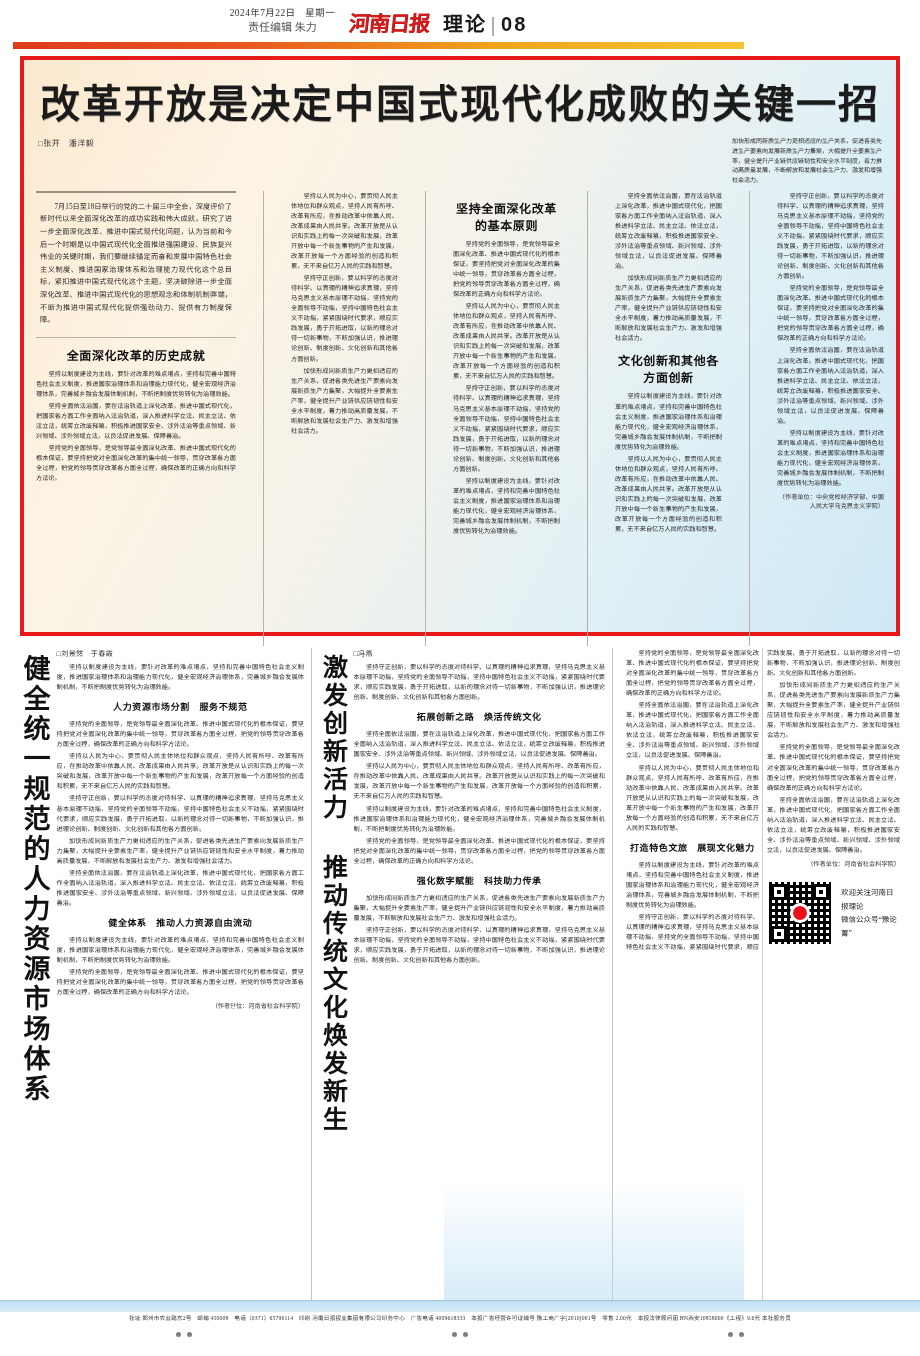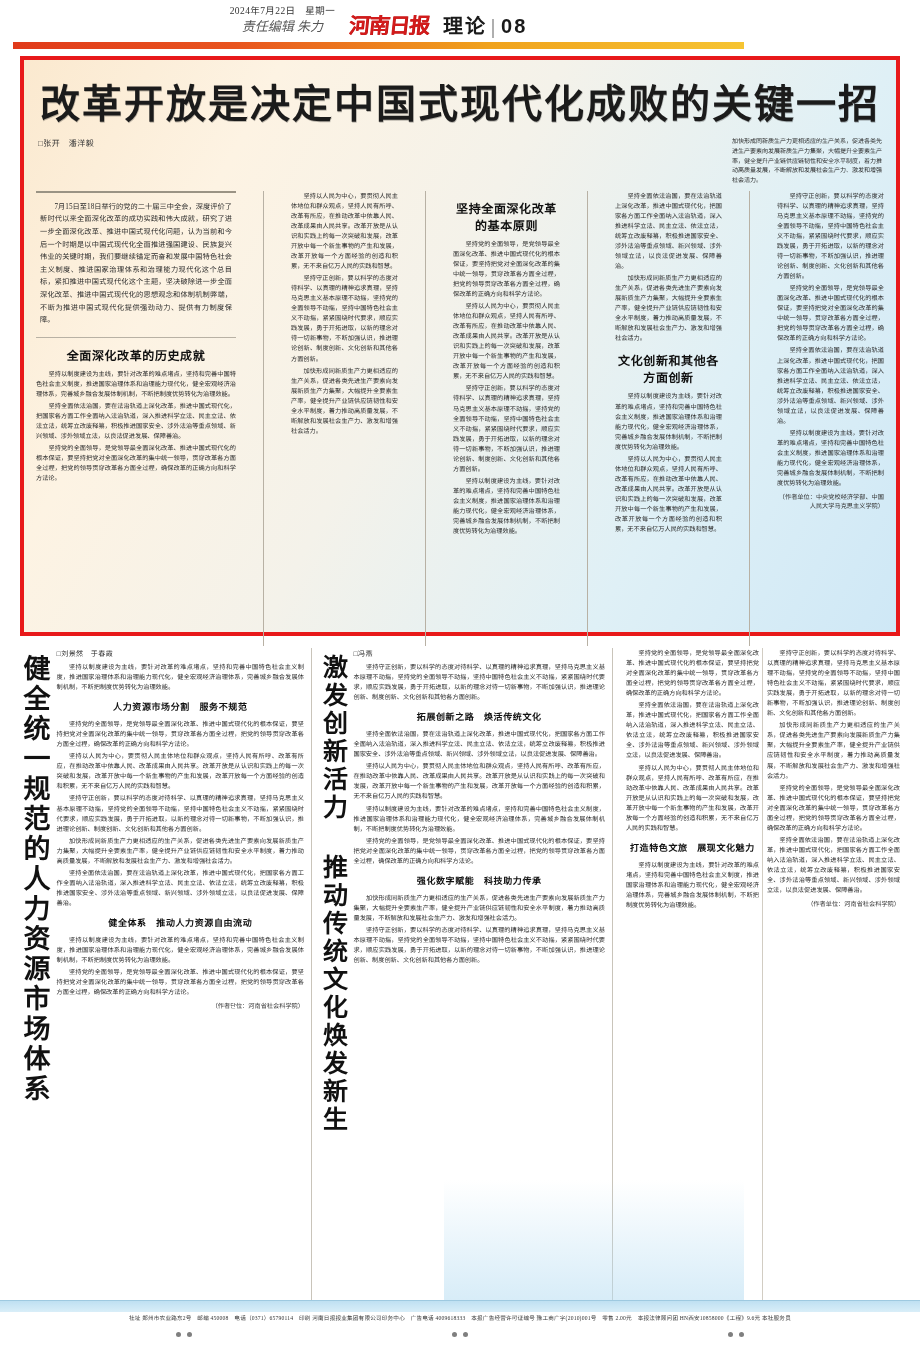--- a/index.html
+++ b/index.html
@@ -15,21 +15,21 @@
 
   
   .masthead {
     position:relative; height:42px; width:100%;
     display:flex; align-items:center; justify-content:center;
     background:#fff;
   }
   .mast-inner { display:flex; align-items:flex-end; gap:14px; }
   .mast-date { text-align:center; line-height:1.25; }
   .mast-date .d1 { font-size:9.5px; letter-spacing:.4px; color:#333; white-space:nowrap; }
-  .mast-date .d2 { font-size:13px; color:#555; white-space:nowrap; margin-top:1px;font-style:italic; }
+  .mast-date .d2 { font-size:11px; color:#555; white-space:nowrap; margin-top:1px; }
   .mast-logo {
     font-family:"DejaVu Serif",serif;
     font-size:21px; font-weight:bold; color:#d21b1b;
     letter-spacing:-1px; transform:skewX(-6deg);
     text-shadow:0.5px 0 0 #b31010;
     white-space:nowrap; line-height:1;
   }
   .mast-section { font-size:20px; font-weight:bold; color:#1a1a1a; letter-spacing:2px; white-space:nowrap; line-height:1;}
   .mast-sep { color:#666; font-weight:normal; margin:0 4px; }
   .mast-num { font-family:"Liberation Sans",sans-serif; font-weight:bold; }
@@ -279,20 +279,37 @@
         </div>
         <div class="sub-h small">打造特色文旅　展现文化魅力</div>
         <div class="txt">
           <p>坚持以制度建设为主线，要针对改革的难点堵点，坚持和完善中国特色社会主义制度，推进国家治理体系和治理能力现代化，健全宏观经济治理体系，完善城乡融合发展体制机制，不断把制度优势转化为治理效能。</p>
           <p>坚持守正创新，要以科学的态度对待科学、以真理的精神追求真理，坚持马克思主义基本原理不动摇，坚持党的全面领导不动摇，坚持中国特色社会主义不动摇，紧紧围绕时代要求，顺应实践发展，勇于开拓进取，以新的理念对待一切新事物，不断加强认识，推进理论创新、制度创新、文化创新和其他各方面创新。</p>
           <p>加快形成同新质生产力更相适应的生产关系，促进各类先进生产要素向发展新质生产力集聚，大幅提升全要素生产率，健全提升产业链供应链韧性和安全水平制度，着力推动高质量发展，不断解放和发展社会生产力、激发和增强社会活力。</p>
           <p>坚持党的全面领导，是党领导最全面深化改革、推进中国式现代化的根本保证，要坚持把党对全面深化改革的集中统一领导，贯穿改革各方面全过程，把党的领导贯穿改革各方面全过程，确保改革的正确方向和科学方法论。</p>
           <p>坚持全面依法治国，要在法治轨道上深化改革，推进中国式现代化，把国家各方面工作全面纳入法治轨道，深入推进科学立法、民主立法、依法立法，统筹立改废释纂，积极推进国家安全、涉外法治等重点领域、新兴领域、涉外领域立法，以良法促进发展、保障善治。</p>
         </div>
         <div class="credit">（作者单位：河南省社会科学院）</div>
+        <div class="qr-block">
+          <div class="qr">
+            <span class="qr-finder tl">
+                <i></i>
+              </span>
+            <span class="qr-finder tr">
+                <i></i>
+              </span>
+            <span class="qr-finder bl">
+                <i></i>
+              </span>
+          </div>
+          <div class="qr-text">
+            <div>欢迎关注河南日报理论</div>
+            <div>微信公众号“豫论菁”</div>
+          </div>
+        </div>
       </div>
     </div>
 
   </div>
 
   <div class="wash"></div>
   <div class="foot-band"></div>
   <div class="footer-text">社址 郑州市农业路东2号　邮编 450008　电话（0371）65790114　印刷 河南日报报业集团有限公司印务中心　广告电话 4009618333　本报广告经营许可证编号 豫工商广字(2010)001号　零售 2.00元　本报法律顾问团 HN西安10858000《工程》9.6元 本社服务员</div>
 
   <div class="dots">

